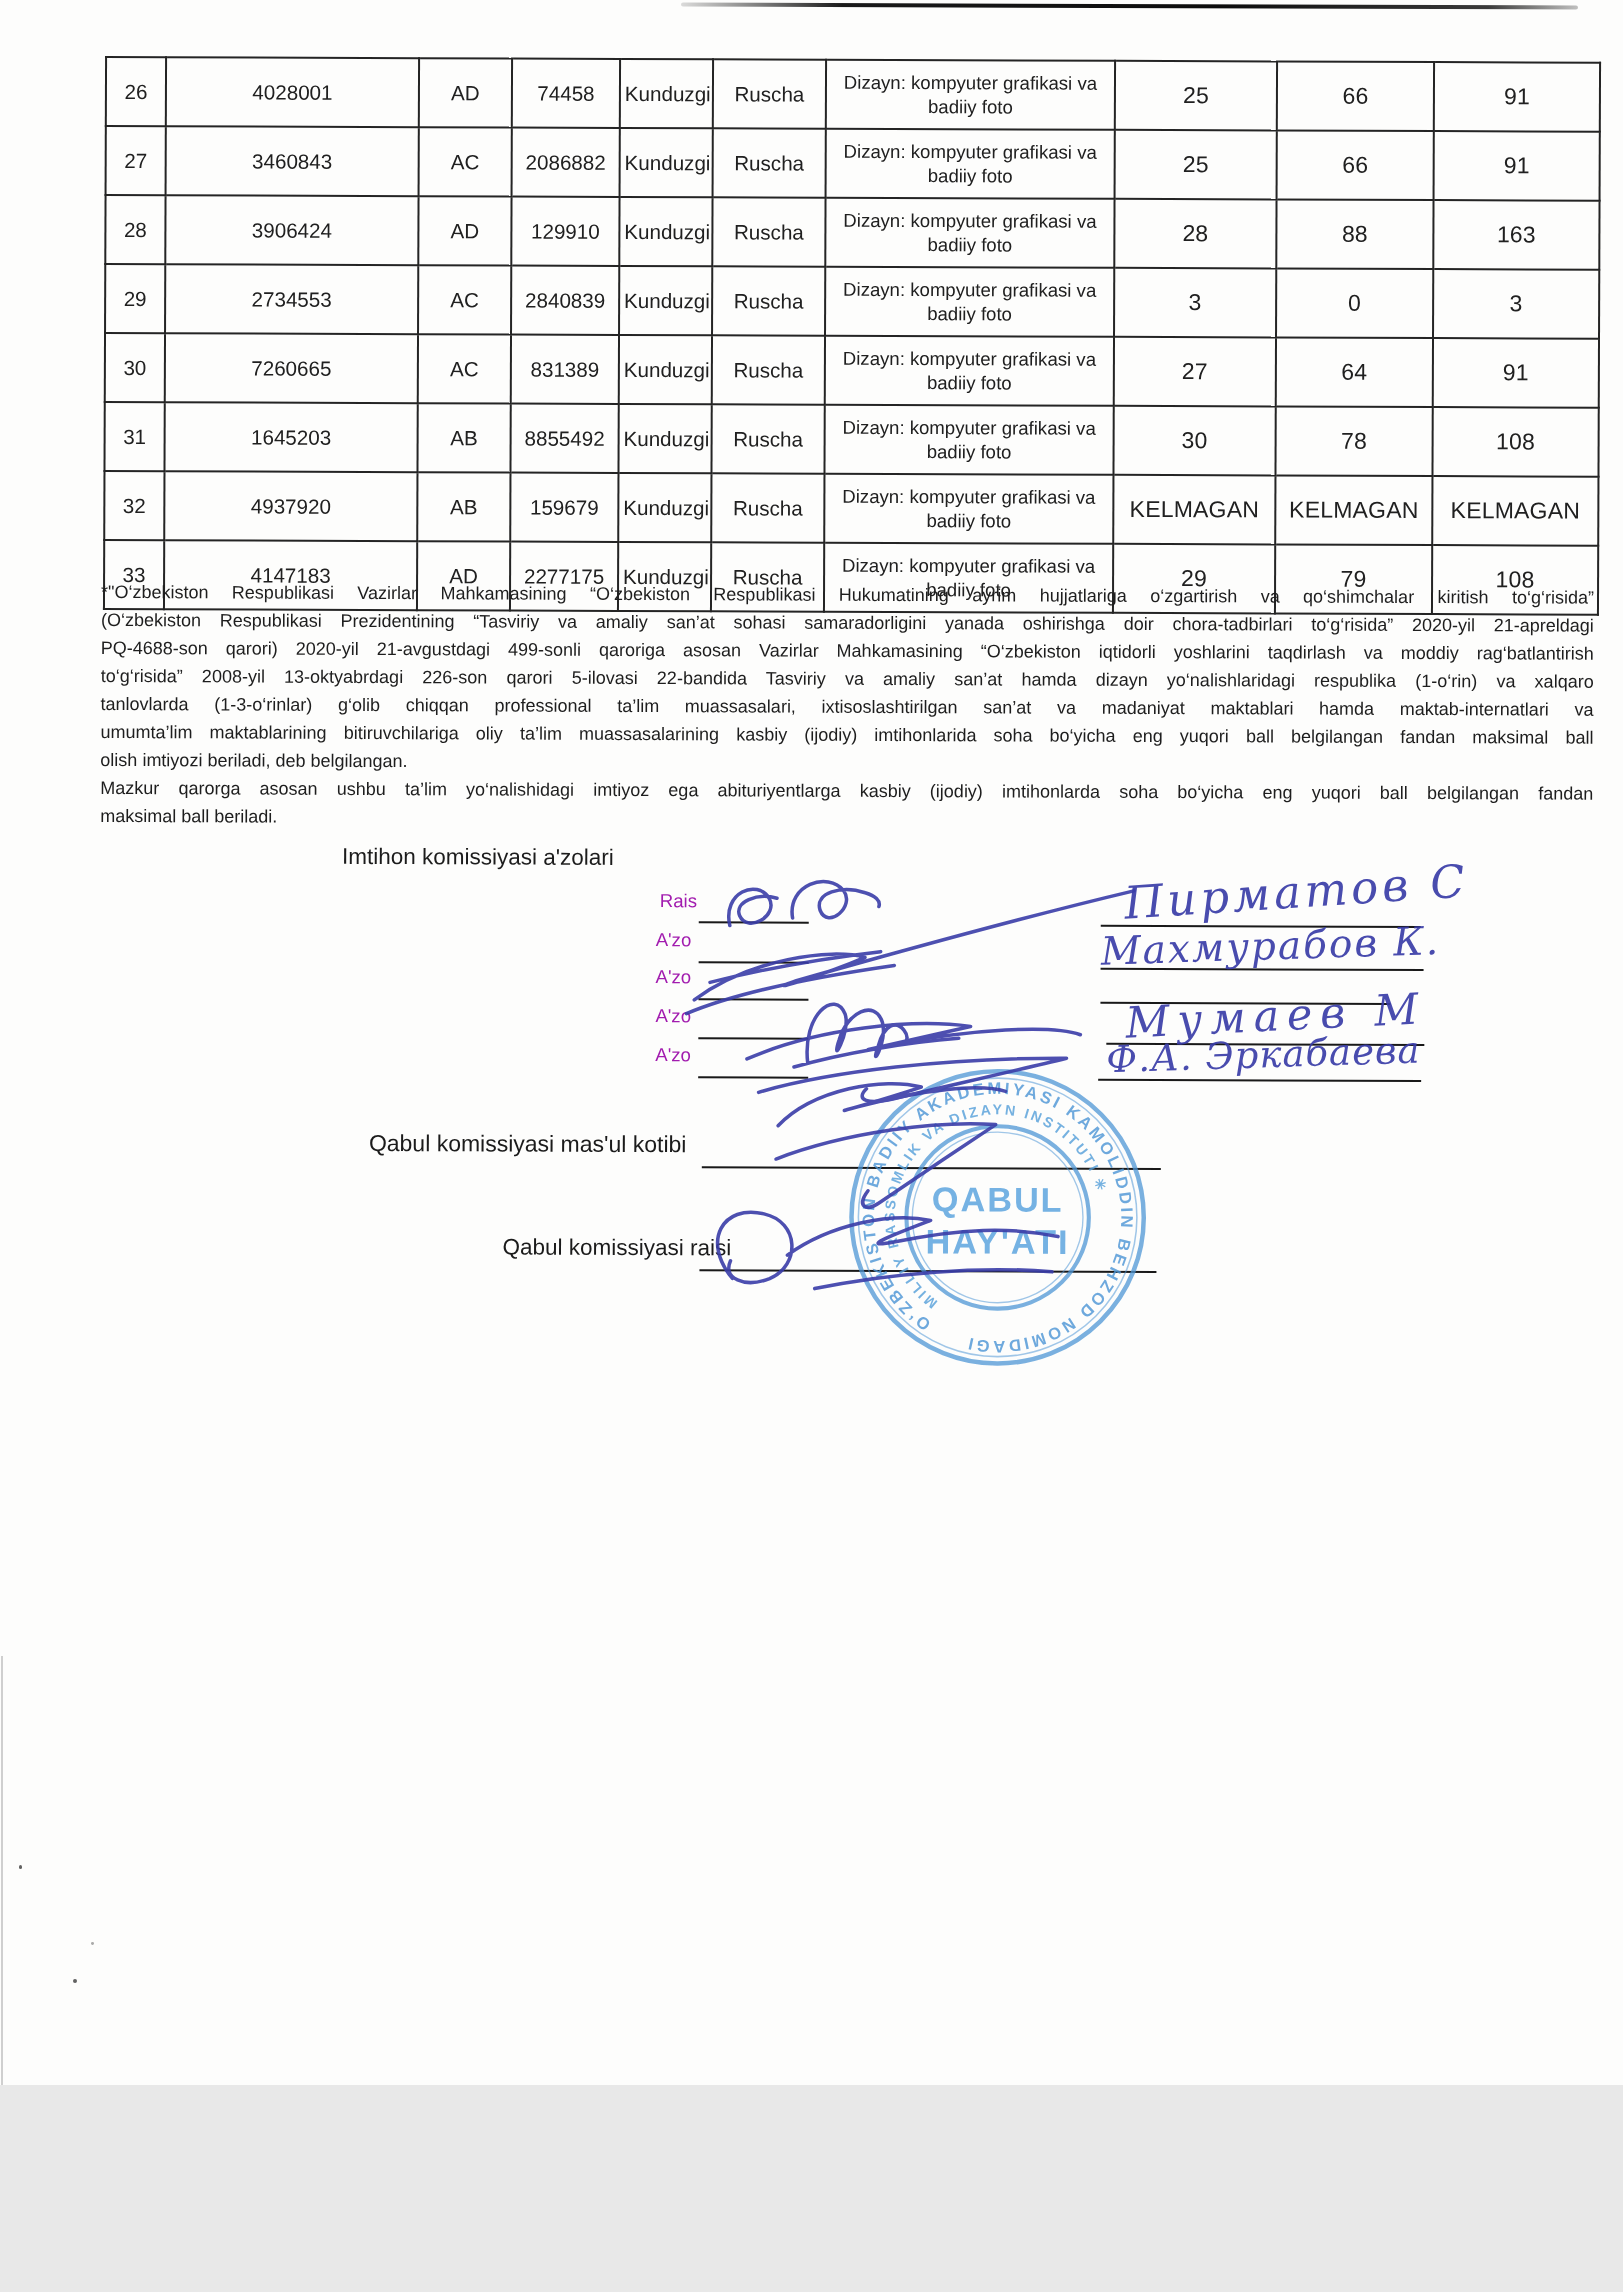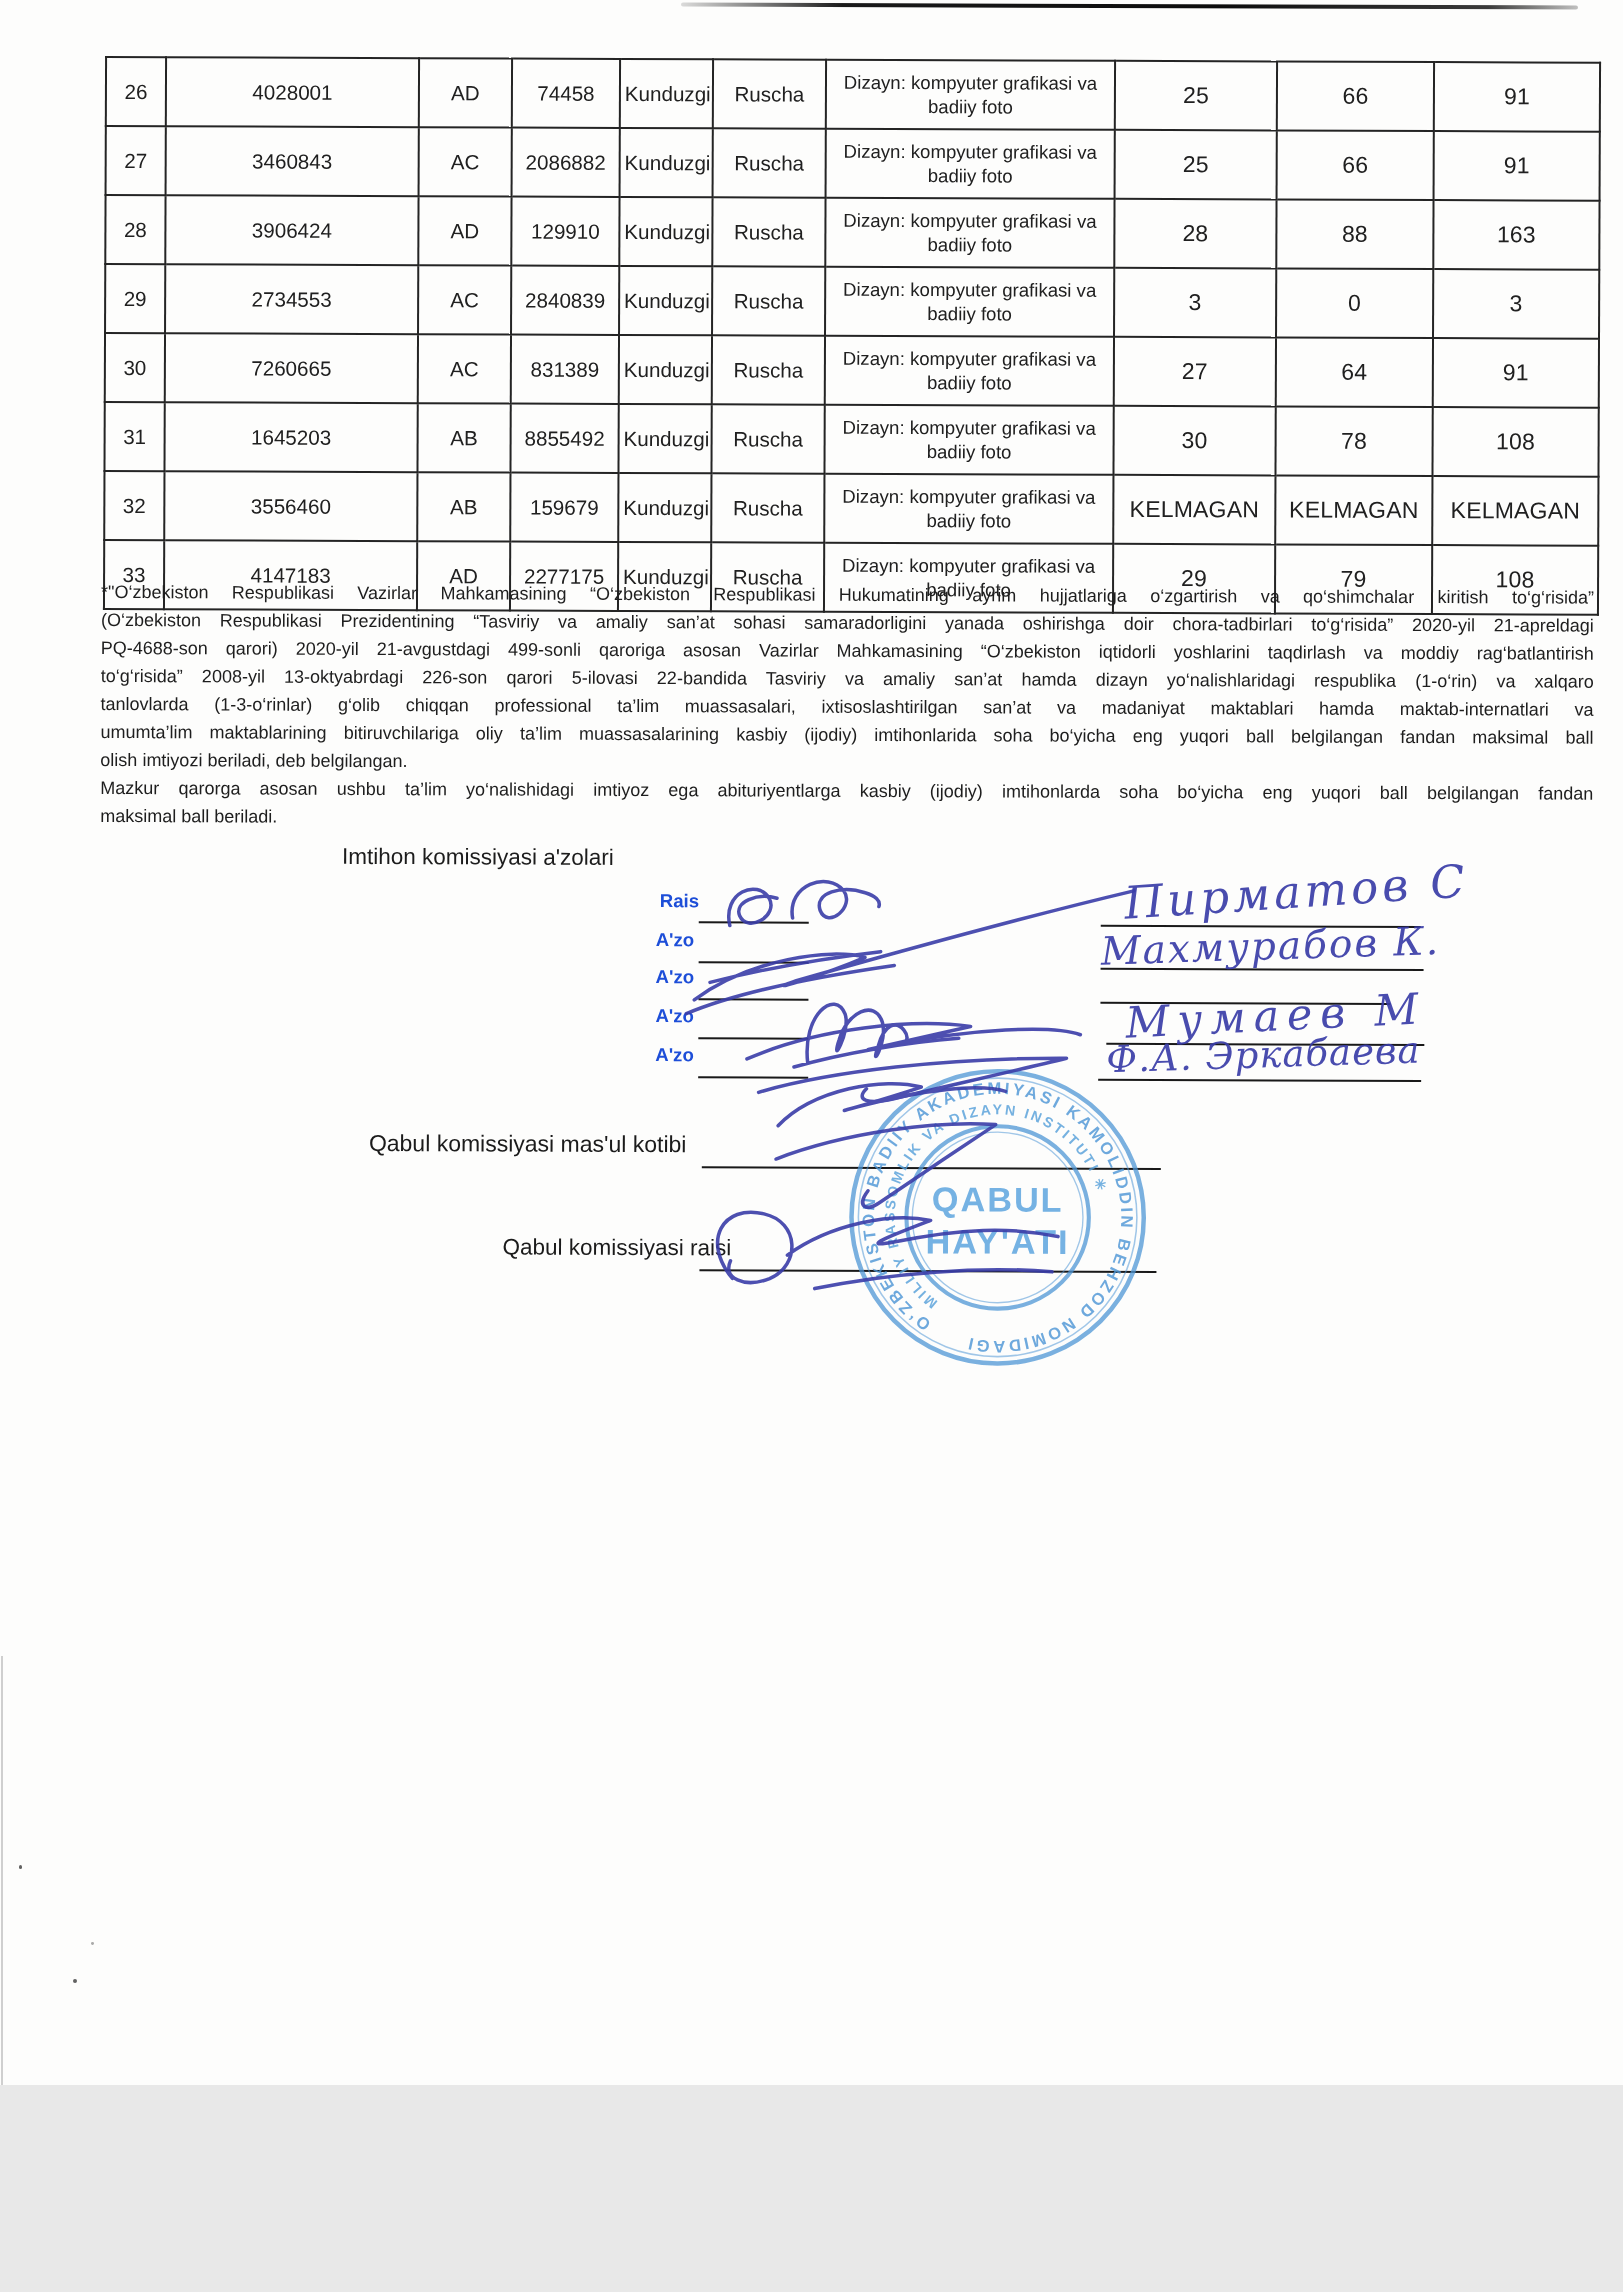--- a/index.html
+++ b/index.html
@@ -24,21 +24,21 @@
   .results td.c-score{font-size:23px;letter-spacing:0.2px;}
 
   
   .footnote{position:absolute;left:103px;top:578px;width:1493px;font-size:18px;line-height:28px;
     color:#1e1e1e;}
   .fline{text-align:justify;text-align-last:justify;white-space:normal;}
   .fnote-para .fline:last-child{text-align-last:left;}
 
   
   .heading{position:absolute;left:345px;top:843px;font-size:22.5px;color:#1c1c1c;}
-  .role{position:absolute;font-size:18.6px;font-weight:700;color:#1d4ed8;}
+  .role{position:absolute;font-size:18.6px;font-weight:400;color:#a21caf;}
   .off-label{position:absolute;font-size:23px;color:#1b1b1b;}
   .sig-line{position:absolute;height:2.4px;background:#191919;}
   .hand{position:absolute;font-family:"DejaVu Serif",serif;font-style:italic;color:#3a3da8;
     opacity:.92;white-space:nowrap;}
 
   .ink{position:absolute;left:588px;top:833px;}
   .stamp{position:absolute;left:850px;top:1062px;opacity:.88;}
 </style>
 </head>
 <body>
@@ -137,21 +137,21 @@
             <td>8855492</td>
             <td>Kunduzgi</td>
             <td>Ruscha</td>
             <td class="c-subj">Dizayn: kompyuter grafikasi va badiiy foto</td>
             <td class="c-score">30</td>
             <td class="c-score">78</td>
             <td class="c-score">108</td>
           </tr>
           <tr>
             <td>32</td>
-            <td>3556460</td>
+            <td>4937920</td>
             <td>AB</td>
             <td>159679</td>
             <td>Kunduzgi</td>
             <td>Ruscha</td>
             <td class="c-subj">Dizayn: kompyuter grafikasi va badiiy foto</td>
             <td class="c-score">KELMAGAN</td>
             <td class="c-score">KELMAGAN</td>
             <td class="c-score">KELMAGAN</td>
           </tr>
           <tr>

